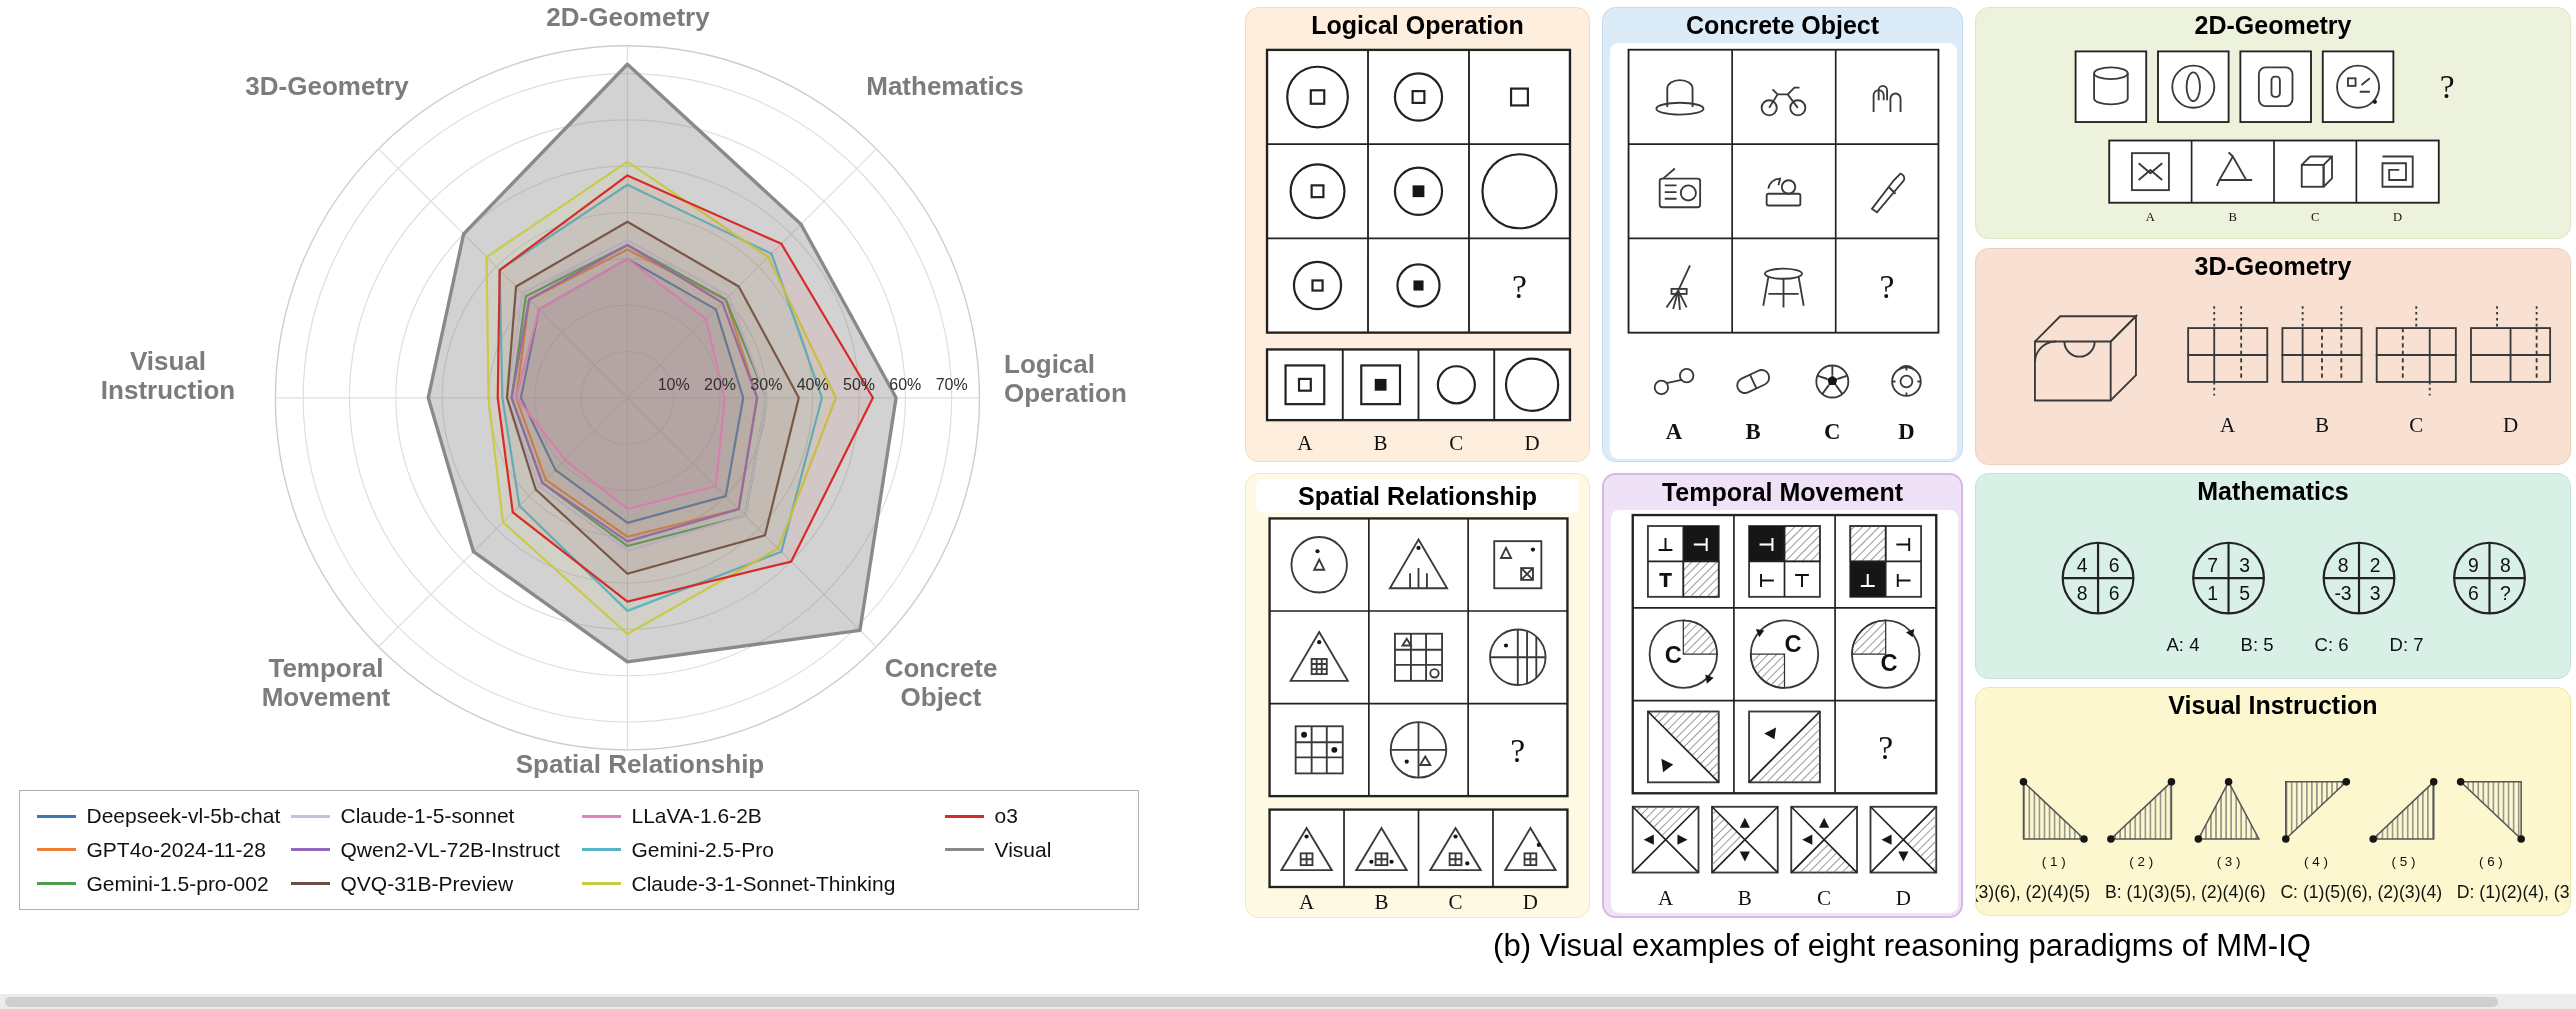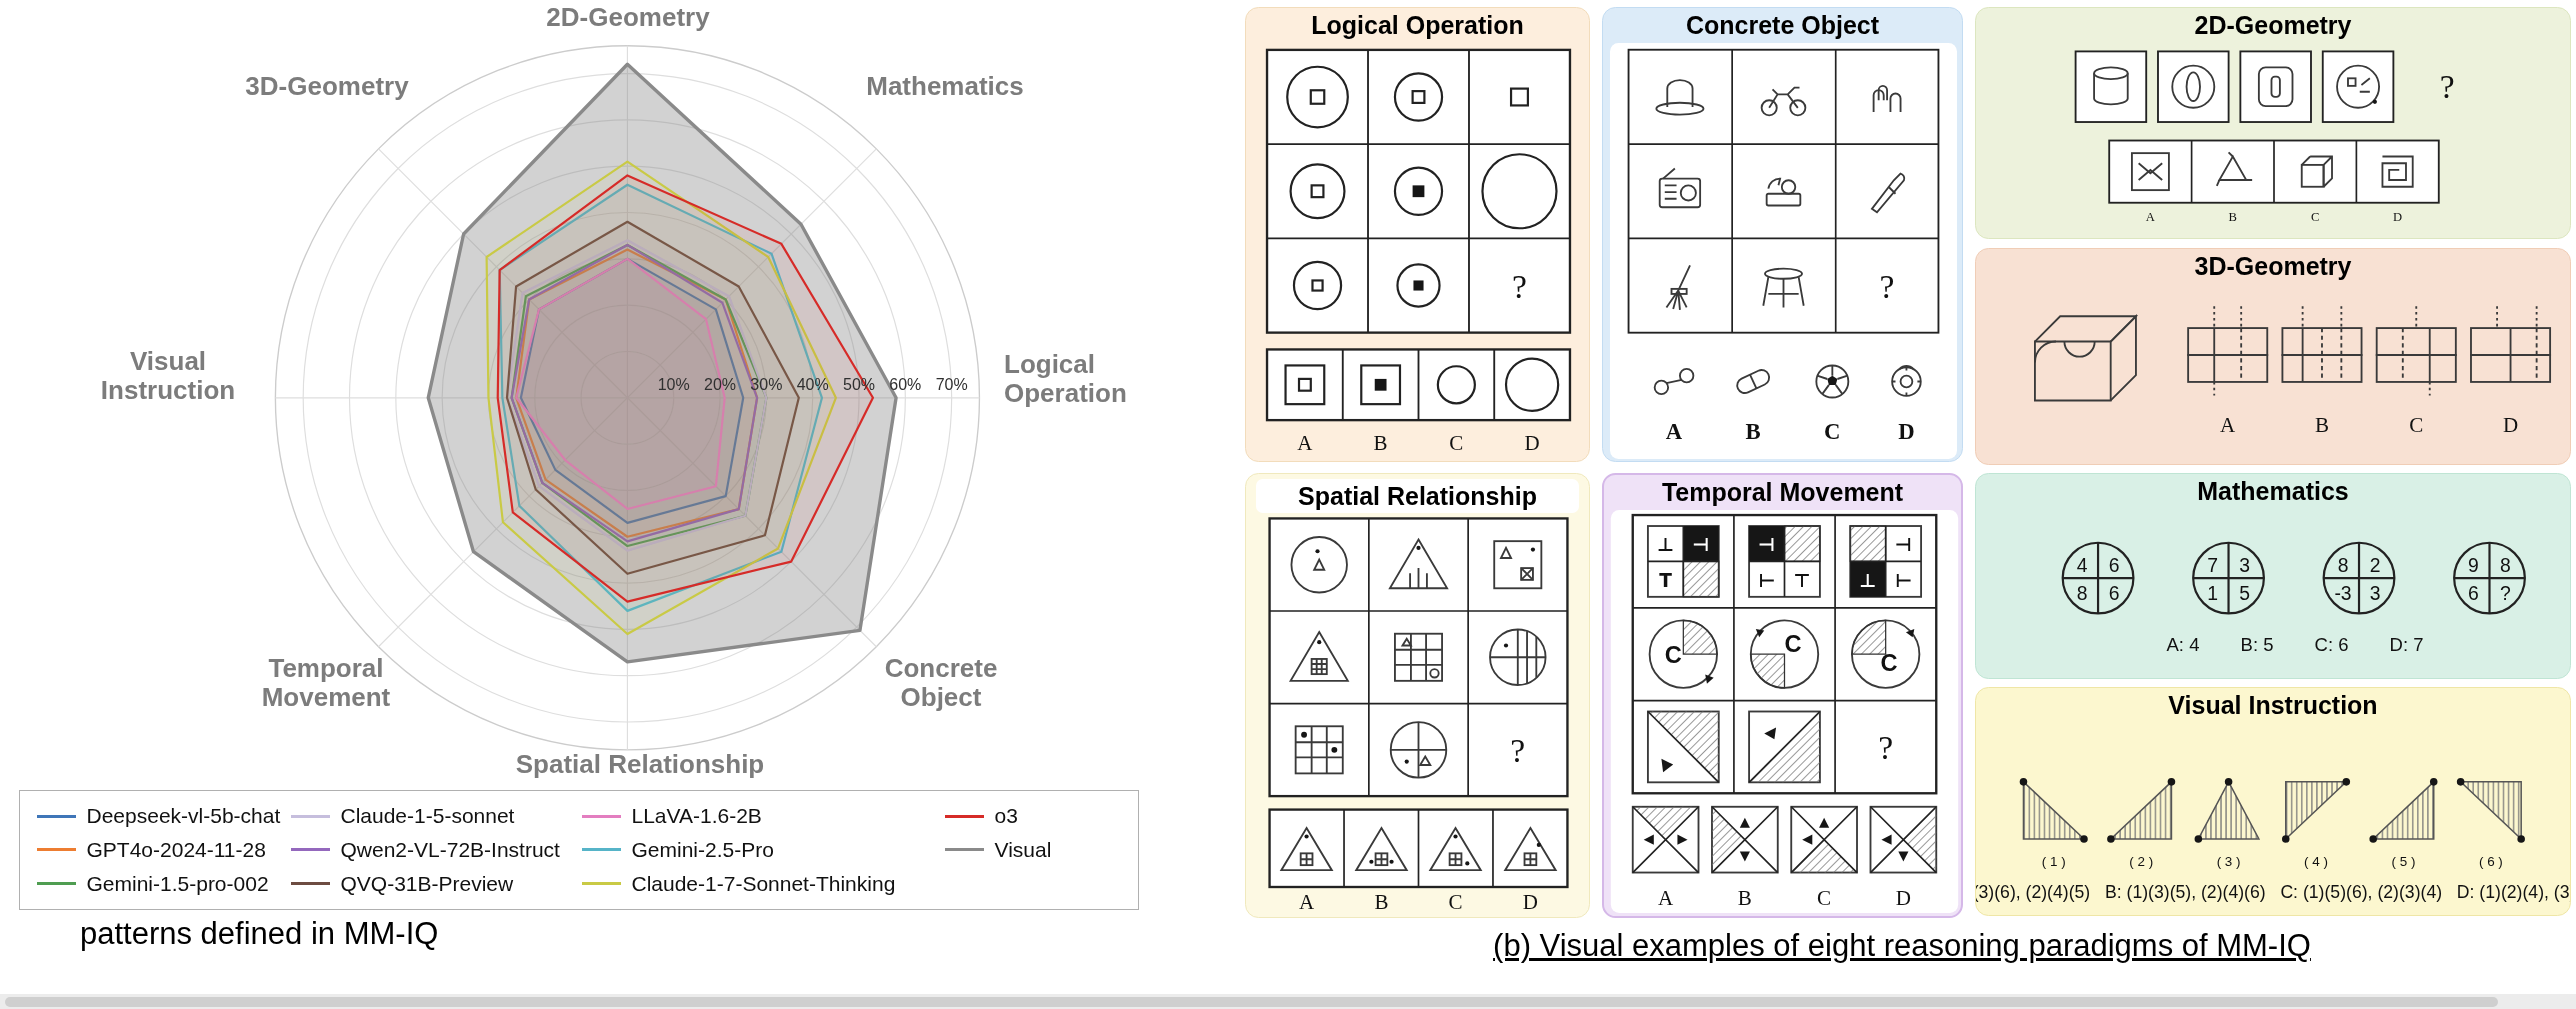--- a/index.html
+++ b/index.html
@@ -23,21 +23,21 @@
   #legend{position:absolute;left:18.5px;top:790px;width:1120px;height:120px;background:#fff;
           border:1.7px solid #b0b0b0;box-sizing:border-box;display:grid;grid-auto-flow:column;
           grid-template-rows:repeat(3,1fr);grid-template-columns:249px 286px 358px 181px;
           padding:8.4px 17px;column-gap:5px;align-items:center;}
   .legend-item{display:flex;align-items:center;gap:11px;font-size:21px;color:#111;white-space:nowrap;}
   .legend-swatch{width:39px;height:0;border-top:3.4px solid #000;flex:0 0 39px;}
 
   
   .caption-a{position:absolute;left:80px;top:915px;font-size:31px;line-height:1.22;color:#000;}
   .caption-b{position:absolute;left:1902px;top:928px;transform:translateX(-50%);
-             font-size:31px;color:#000;white-space:nowrap;text-decoration:underline;}
+             font-size:31px;color:#000;white-space:nowrap;}
 
   
   .panel{position:absolute;border-radius:13.5px;box-sizing:border-box;overflow:hidden;}
   .panel-title{height:35px;display:flex;align-items:center;justify-content:center;
                font-size:25px;font-weight:700;color:#000;}
   .white-band{background:#fff;margin:5px 10px 0;border-radius:6.7px;height:34px;}
   #p-logical {left:1245px;top:6.7px;  width:345px;height:455px;border:1.7px solid #f2dcbb;}
   #p-concrete{left:1602px;top:6.7px;  width:361px;height:455px;border:1.7px solid #c3dcf2;}
   #p-2d      {left:1975px;top:6.7px;  width:596px;height:232px;border:1.7px solid #dce6bf;}
   #p-3d      {left:1975px;top:248px;width:596px;height:217px;border:1.7px solid #f0cdb6;}
@@ -165,34 +165,33 @@
       <div class="legend-item">
         <span class="legend-swatch" style="border-top-color: rgb(227, 126, 192);"></span>
         <span>LLaVA-1.6-2B</span>
       </div>
       <div class="legend-item">
         <span class="legend-swatch" style="border-top-color: rgb(86, 180, 200);"></span>
         <span>Gemini-2.5-Pro</span>
       </div>
       <div class="legend-item">
         <span class="legend-swatch" style="border-top-color: rgb(201, 202, 69);"></span>
-        <span>Claude-1-7-Sonnet-Thinking</span>
+        <span>Claude-3-1-Sonnet-Thinking</span>
       </div>
       <div class="legend-item">
         <span class="legend-swatch" style="border-top-color: rgb(214, 43, 40);"></span>
         <span>o3</span>
       </div>
       <div class="legend-item">
         <span class="legend-swatch" style="border-top-color: rgb(138, 138, 138);"></span>
         <span>Visual</span>
       </div>
     </div>
 
   <div class="caption-a">
-    <div>patterns defined in MM-IQ</div>
   </div>
 
   <div class="panel" id="p-logical" style="background-color: rgb(253, 238, 221);">
     <div class="panel-title">Logical Operation</div>
     <svg class="panel-svg" width="345" height="416" viewBox="0 0 410 494">
       <rect class="card" x="25" y="8" width="360" height="336"></rect>
       <path class="gl" d="M145,8 V344 M265,8 V344 M25,120 H385 M25,232 H385"></path>
       <g class="ln">
           <circle cx="85" cy="64" r="36"></circle>
           <rect x="77" y="56" width="16" height="16"></rect>

